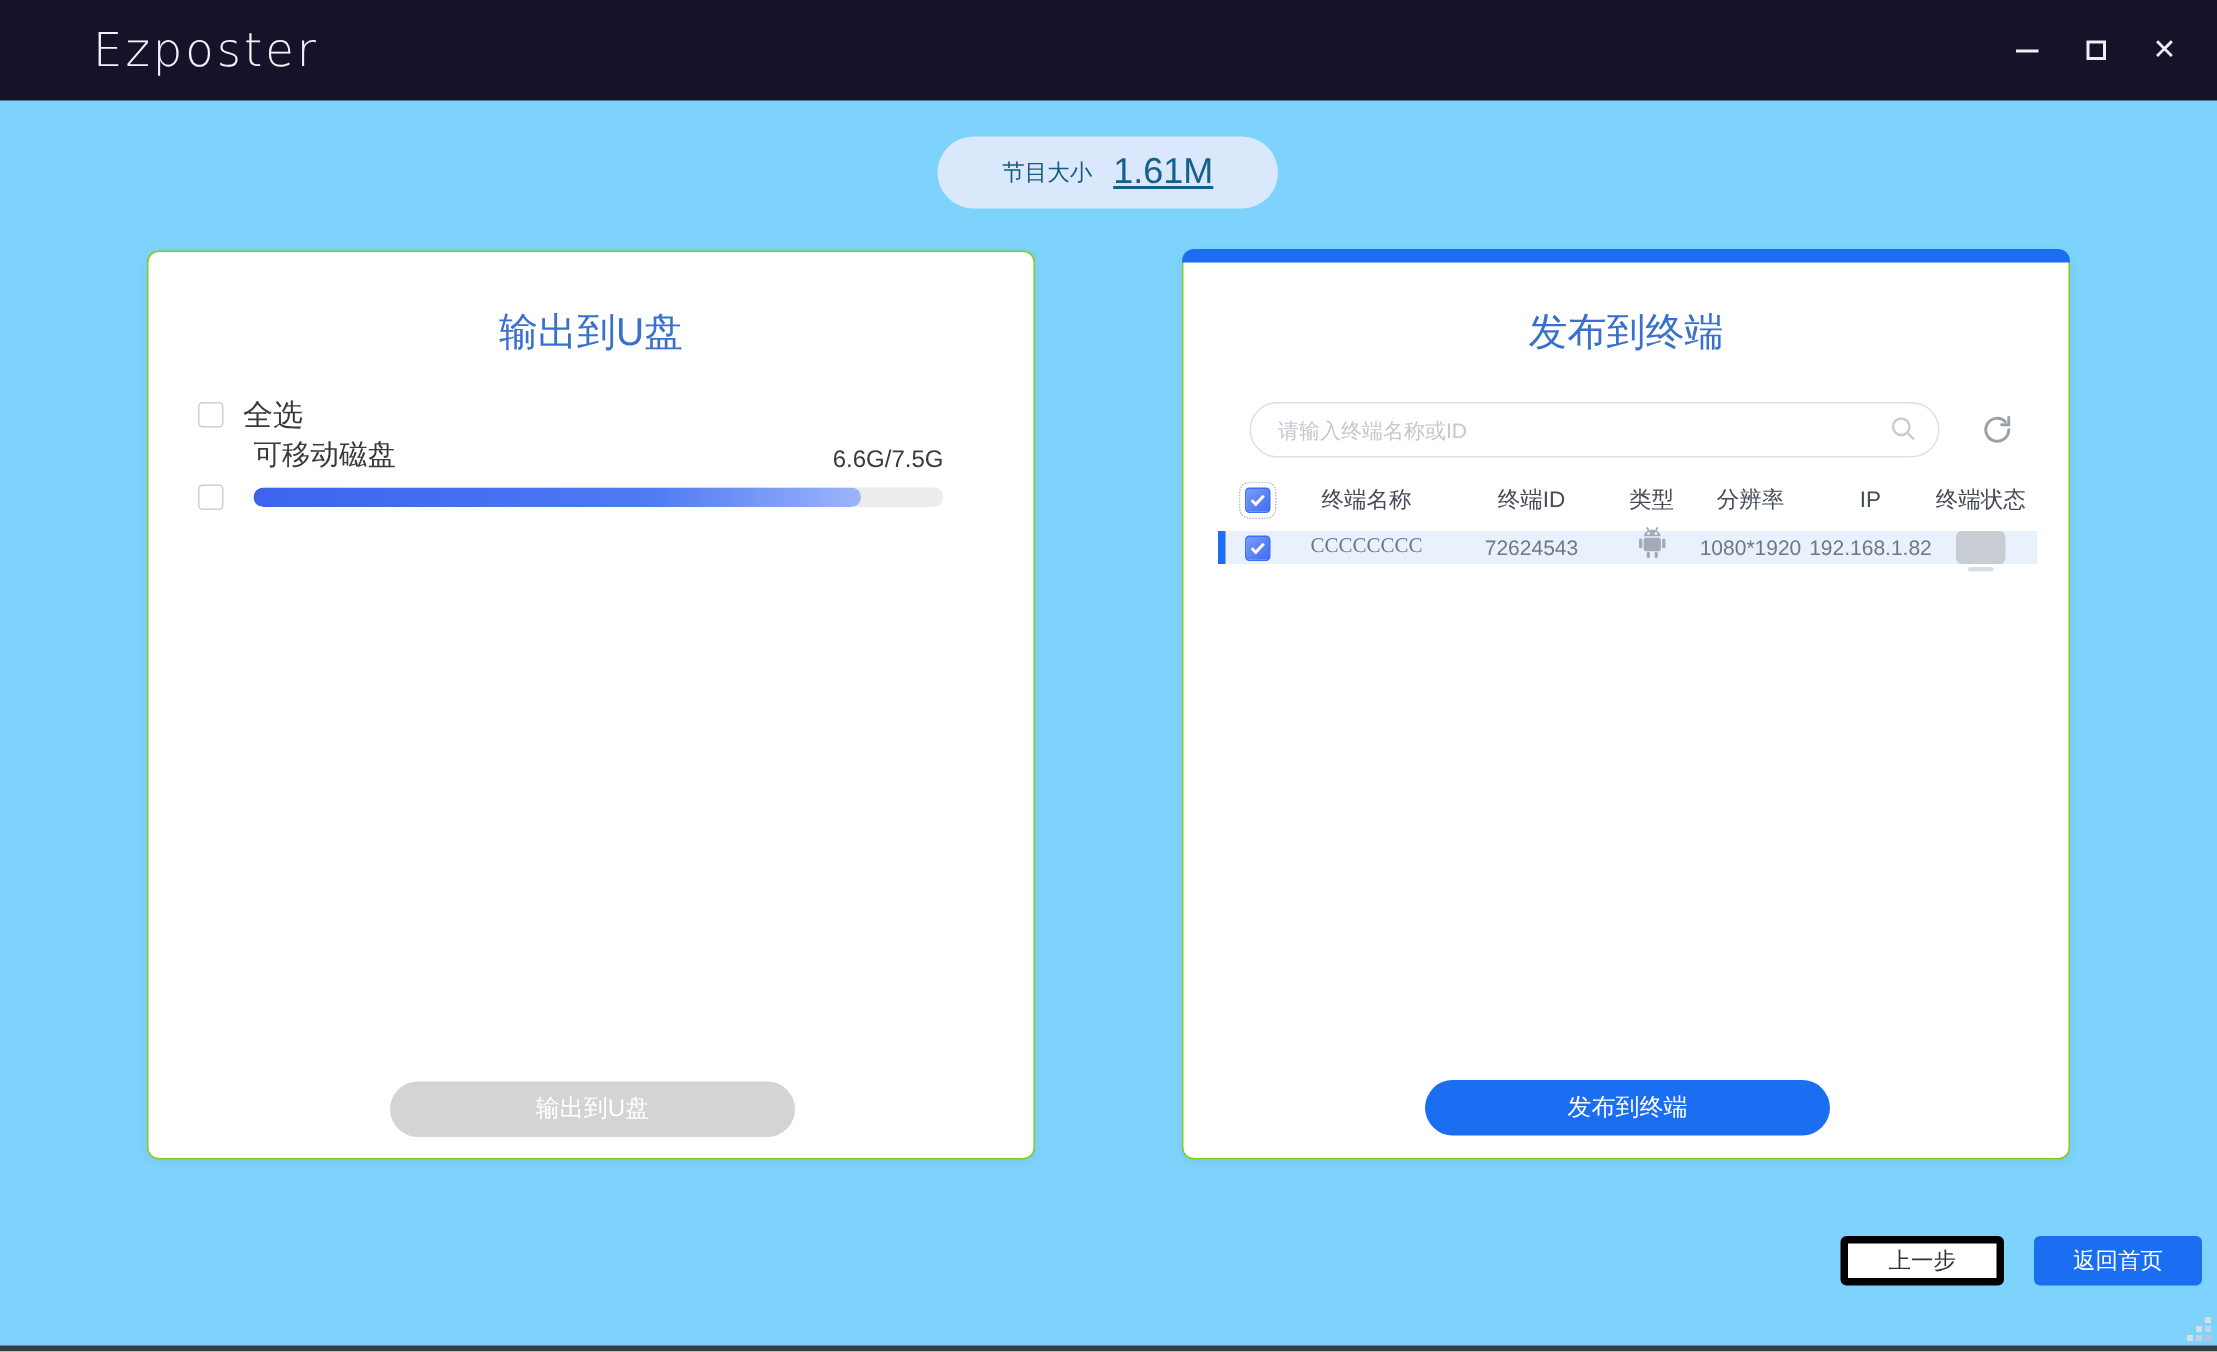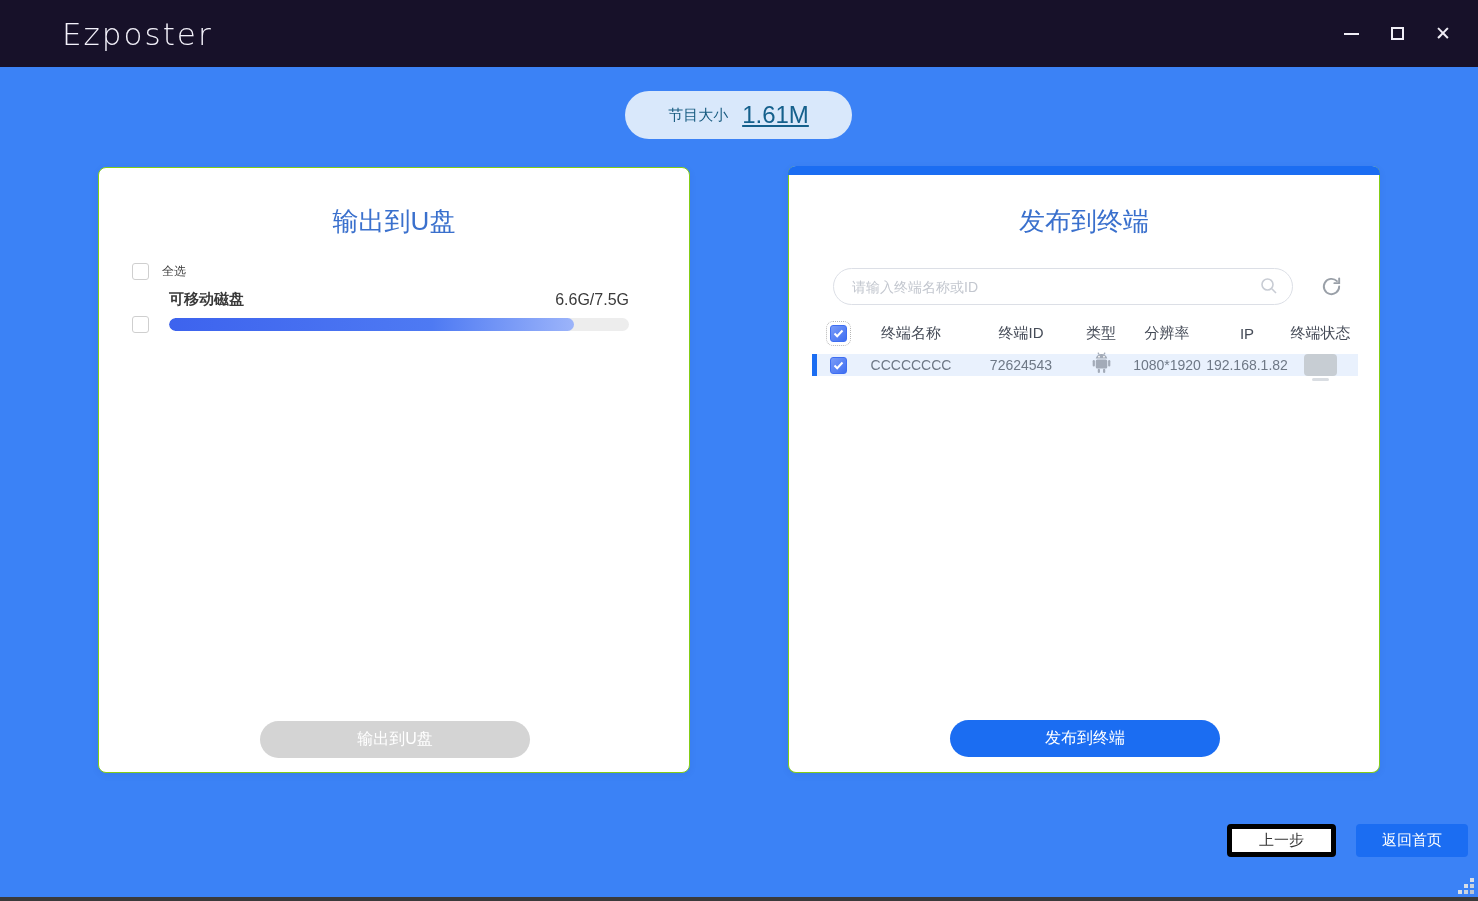--- a/index.html
+++ b/index.html
@@ -1,18 +1,18 @@
 <!DOCTYPE html>
 <html><head>
 <meta charset="utf-8">
 <style>
   * { margin:0; padding:0; box-sizing:border-box; }
   html,body { width:1478px; height:901px; }
   body { font-family:"Liberation Sans","DejaVu Sans",sans-serif; background:#f5f5f6; }
-  .app { position:relative; width:1478px; height:901px; overflow:hidden; background:#3b82f6; }
+  .app { position:relative; width:1478px; height:901px; overflow:hidden; background:#7dd3fc; }
 
   
   .titlebar { position:absolute; left:0; top:0; width:100%; height:67px; background:#171129;
               display:flex; align-items:center; justify-content:space-between; }
   .logo { margin-left:62px; color:#f3f1fa; font-size:31px; font-weight:100;
           letter-spacing:2px; font-family:"DejaVu Sans","Liberation Sans",sans-serif; }
   .win-controls { display:flex; align-items:center; margin-right:12px; }
   .win-btn { width:46px; height:46px; display:flex; align-items:center; justify-content:center; cursor:pointer; }
   .min-glyph { display:block; width:15px; height:2px; background:#f0eef6; }
   .max-glyph { display:block; width:13px; height:13px; border:2px solid #f0eef6; }
@@ -36,24 +36,24 @@
   .card-term .panel-title { top:38px; }
 
   
   .cb { width:17px; height:17px; border:1px solid #cfcfcf; border-radius:3px; background:#fff;
         display:flex; align-items:center; justify-content:center; cursor:pointer; flex:none; }
   .cb.checked { background:linear-gradient(135deg,#7a9cf7,#3e6ef2); border-color:#3e6ef2; }
   .cb.focus-dotted { outline:1px dotted #b7b7b7; outline-offset:3px; }
 
   
   .select-all-row { position:absolute; left:33px; top:95px; display:flex; align-items:center; gap:13px; }
-  .select-all-label { font-size:12px; color:#3a3a3a; }
+  .select-all-label { font-size:20px; color:#3a3a3a; }
   .disk-block { position:absolute; left:33px; top:122px; width:497px; }
   .disk-line { display:flex; justify-content:space-between; align-items:flex-end; padding-left:37px; }
-  .disk-name { font-size:15px; color:#3a3a3a;font-weight:bold; }
+  .disk-name { font-size:19px; color:#3a3a3a; }
   .disk-usage { font-size:16px; color:#3a3a3a; }
   .disk-bar-row { display:flex; align-items:center; gap:20px; margin-top:7px; }
   .progress-track { flex:1; height:13px; background:#ededed; border-radius:7px; overflow:hidden; }
   .progress-fill { height:100%; border-radius:7px;
                    background:linear-gradient(90deg,#3d63ee 0%,#4e7af3 65%,#9cb4fa 100%); }
   .pill-btn { position:absolute; left:161px; width:270px; height:37px; border:none; border-radius:19px;
               font-size:16px; color:#ffffff; cursor:pointer; font-family:inherit; }
   .usb-output-btn { top:553px; background:#d4d4d4; cursor:default; }
   .publish-btn { top:554px; background:#1b6df2; }
 
@@ -66,21 +66,21 @@
   .search-icon { position:absolute; right:14px; top:8px; }
   .refresh-icon { margin-left:27px; cursor:pointer; display:flex; }
 
   .tbl { position:absolute; left:23px; top:150px; width:546px; }
   .tr { display:flex; align-items:center; border-left:5px solid transparent; }
   .tr-head { height:34px; }
   .tr-data { height:22px; background:#e9f1fd; border-left-color:#1b6df2; margin-top:4px; cursor:pointer; }
   .td { display:flex; align-items:center; justify-content:center; text-align:center; }
   .th { font-size:15px; color:#454b57; }
   .cell-text { font-size:14px; color:#6e7886; }
-  .col-cb { width:42px; } .col-name { width:104px; } .col-id { width:116px; } .col-type { width:44px; }
+  .col-cb { width:42px; } .col-name { width:104px;font-family:Liberation Serif, serif; } .col-id { width:116px; } .col-type { width:44px; }
   .col-res { width:88px; } .col-ip { width:72px; } .col-status { width:75px; }
 
   .monitor-icon { width:33px; height:22px; background:#c7cdd3; border-radius:4px; position:relative; }
   .monitor-icon::after { content:""; position:absolute; left:8px; bottom:-5px; width:17px; height:3px;
                          background:#d9dde2; border-radius:2px; }
 
   
   .btn-prev { position:absolute; left:1227px; top:824px; width:109px; height:33px; background:#fff;
               border:5px solid #000000; border-radius:4px; font-size:15px; color:#333; cursor:pointer; font-family:inherit; }
   .btn-home { position:absolute; left:1356px; top:824px; width:112px; height:33px; background:#1b6df2;

